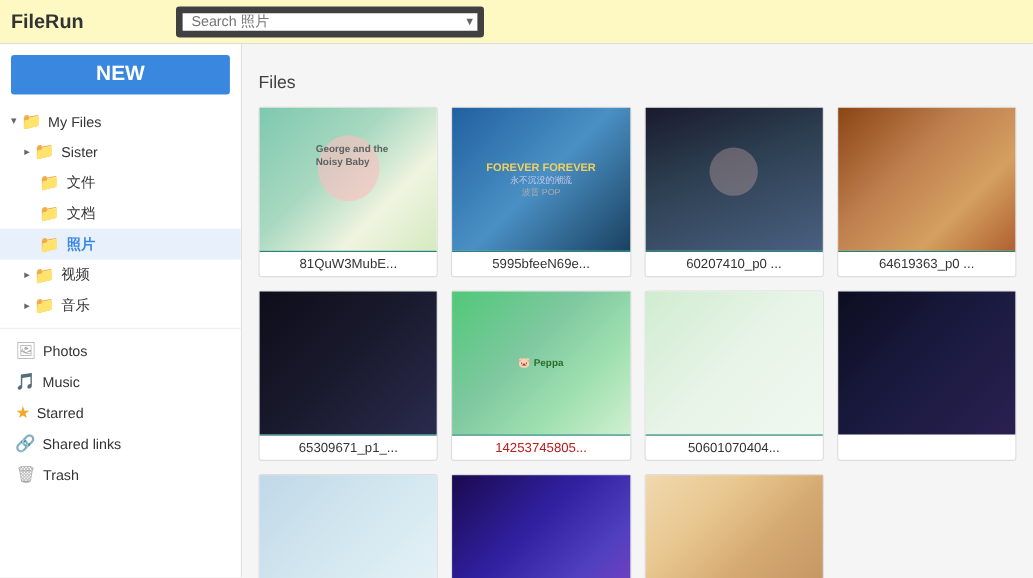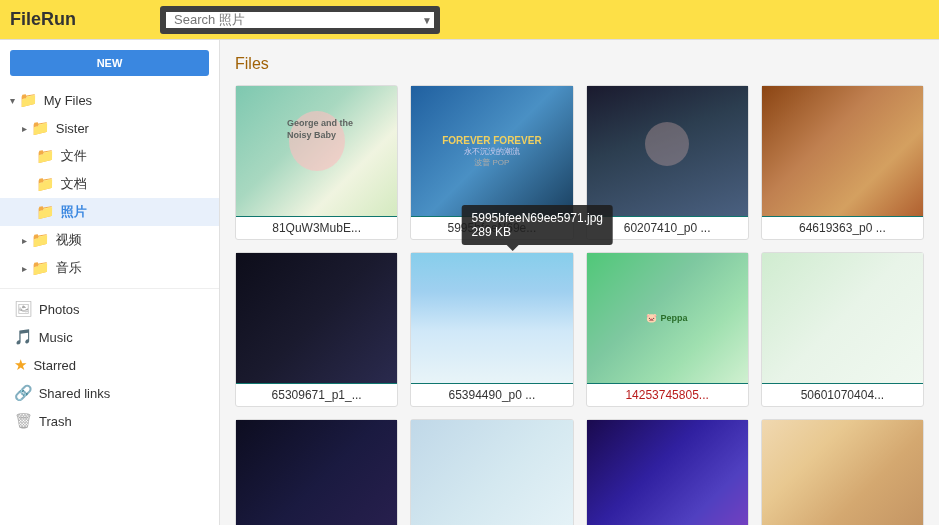--- a/index.html
+++ b/index.html
@@ -2,21 +2,21 @@
 <html><head>
   <meta charset="utf-8">
   <style>
     * { box-sizing: border-box; margin: 0; padding: 0; }
     body { font-family: Arial, sans-serif; font-size: 13px; background: #f0f0f0; color: #333; height: 525px; overflow: hidden; }
 
     
     .header {
       display: flex;
       align-items: center;
-      background: #fde047;
+      background: #fef9c3;
       height: 40px;
       padding: 0 10px;
       border-bottom: 1px solid #ddd;
       position: fixed;
       top: 0; left: 0; right: 0;
       z-index: 100;
     }
     .logo {
       font-size: 18px;
       font-weight: bold;
@@ -65,21 +65,21 @@
       flex-shrink: 0;
     }
     .new-btn {
       display: block;
       margin: 0 10px 10px 10px;
       background: #3a87e0;
       color: #fff;
       border: none;
       border-radius: 3px;
       padding: 7px 20px;
-      font-size: 11px;
+      font-size: 19px;
       font-weight: bold;
       cursor: pointer;
       text-align: center;
       width: calc(100% - 20px);
     }
     .sidebar-section { margin-top: 4px; }
     .sidebar-item {
       display: flex;
       align-items: center;
       padding: 5px 8px 5px 10px;
@@ -101,22 +101,23 @@
     
     .main {
       flex: 1;
       background: #f5f5f5;
       overflow-y: auto;
       padding: 15px;
     }
     .files-heading {
       font-size: 16px;
       font-weight: normal;
-      color: #a16207;
+      color: #404040;
       margin-bottom: 12px;
+      margin-top: 12px;
     }
     .thumbnail-grid {
       display: grid;
       grid-template-columns: repeat(4, 1fr);
       gap: 12px;
     }
     .thumb-item {
       background: #fff;
       border: 1px solid #ddd;
       border-radius: 3px;
@@ -303,29 +304,20 @@
         </div>
         <div class="thumb-label">64619363_p0 ...</div>
       </div>
 
       <div class="thumb-item">
         <div class="thumb-placeholder" style="background: linear-gradient(135deg, #0d0d1a 0%, #1a1a2e 50%, #2a2a4e 100%);">
         </div>
         <div class="thumb-label">65309671_p1_...</div>
       </div>
 
-      <div class="thumb-item" style="position:relative; overflow:visible;">
-        <div class="tooltip">
-          <div>5995bfeeN69ee5971.jpg</div>
-          <div>289 KB</div>
-        </div>
-        <div class="thumb-placeholder" style="background: linear-gradient(180deg, #87CEEB 0%, #a0d0f0 30%, #d0e8f8 60%, #e8f4f8 100%);">
-        </div>
-        <div class="thumb-label">65394490_p0 ...</div>
-      </div>
 
       <div class="thumb-item">
         <div class="thumb-placeholder" style="background: linear-gradient(135deg, #50c878 0%, #7ec8a0 40%, #a0e0b0 70%, #d0f0d0 100%);">
           <div style="text-align:center; color:#2a6e2a; font-size:9px; font-weight:bold">🐷 Peppa</div>
         </div>
         <div class="thumb-label highlighted">14253745805...</div>
       </div>
 
       <div class="thumb-item">
         <div class="thumb-placeholder" style="background: linear-gradient(135deg, #d0ecd0 0%, #e8f4e8 50%, #f0f8f0 100%);">

